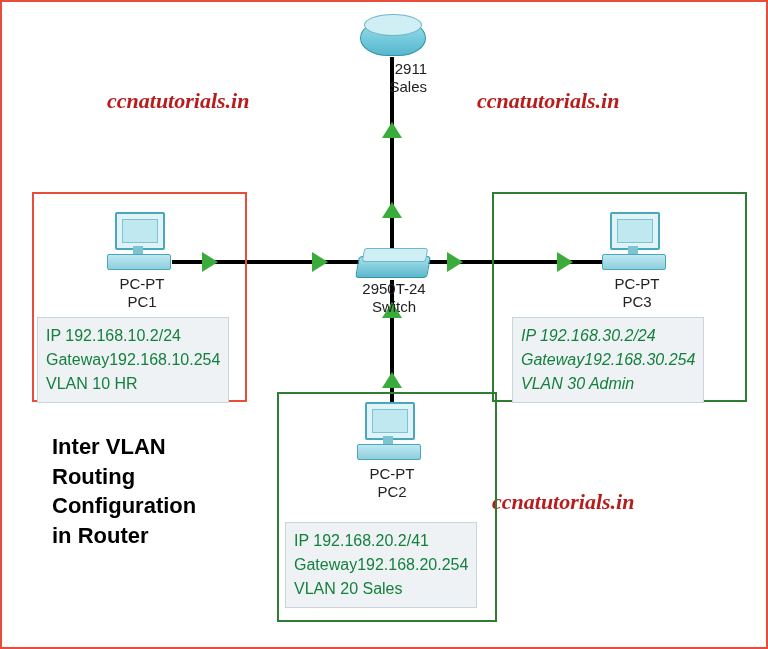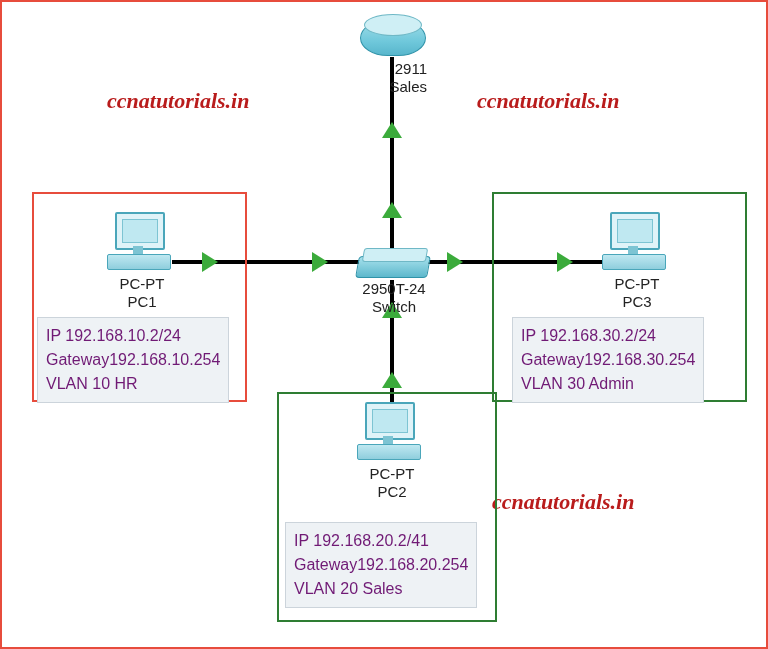--- a/index.html
+++ b/index.html
@@ -30,21 +30,21 @@
     color: #222;
     line-height: 1.2;
   }
   .info-box {
     position: absolute;
     background: #eef2f5;
     border: 1px solid #ccd4db;
     padding: 6px 8px;
     font-size: 16px;
     line-height: 1.5;
-    color: #701a75;
+    color: #15803d;
   }
   .select-red {
     position: absolute;
     border: 2px solid #e74c3c;
     box-sizing: border-box;
   }
   .select-green {
     position: absolute;
     border: 2px solid #2e7d32;
     box-sizing: border-box;
@@ -153,20 +153,24 @@
 </style>
 </head>
 <body>
 
 <div class="canvas">
 
   <div class="watermark" style="left:105px; top:86px;">ccnatutorials.in</div>
   <div class="watermark" style="left:475px; top:86px;">ccnatutorials.in</div>
   <div class="watermark" style="left:490px; top:487px;">ccnatutorials.in</div>
 
+  <div class="title-text" style="left:50px; top:430px; white-space:pre-line;">Inter VLAN
+Routing
+Configuration
+in Router</div>
 
   <div class="link" style="left:388px; top:55px; width:4px; height:200px;"></div>
 
   <div class="link" style="left:170px; top:258px; width:190px; height:4px;"></div>
 
   <div class="link" style="left:420px; top:258px; width:190px; height:4px;"></div>
 
   <div class="link" style="left:388px; top:278px; width:4px; height:130px;"></div>
 
   <div class="tri up" style="left:380px; top:120px;"></div>
@@ -215,21 +219,21 @@
   <div class="select-green" style="left:490px; top:190px; width:255px; height:210px;"></div>
   <div class="pc" style="left:600px; top:210px;">
     <div class="monitor"></div>
       <div class="stand"></div>
       <div class="base"></div>
   </div>
   <div class="device-label" style="left:600px; top:273px; width:70px;">
     <span>PC-PT</span><br>
     <span>PC3</span>
   </div>
-  <div class="info-box" style="left:510px; top:315px;">
+  <div class="info-box" style="left:510px; top:315px;font-style:italic;">
     <div>IP 192.168.30.2/24</div>
     <div>Gateway192.168.30.254</div>
     <div>VLAN 30 Admin</div>
   </div>
 
   <div class="select-green" style="left:275px; top:390px; width:220px; height:230px;"></div>
   <div class="pc" style="left:355px; top:400px;">
     <div class="monitor"></div>
       <div class="stand"></div>
       <div class="base"></div>

